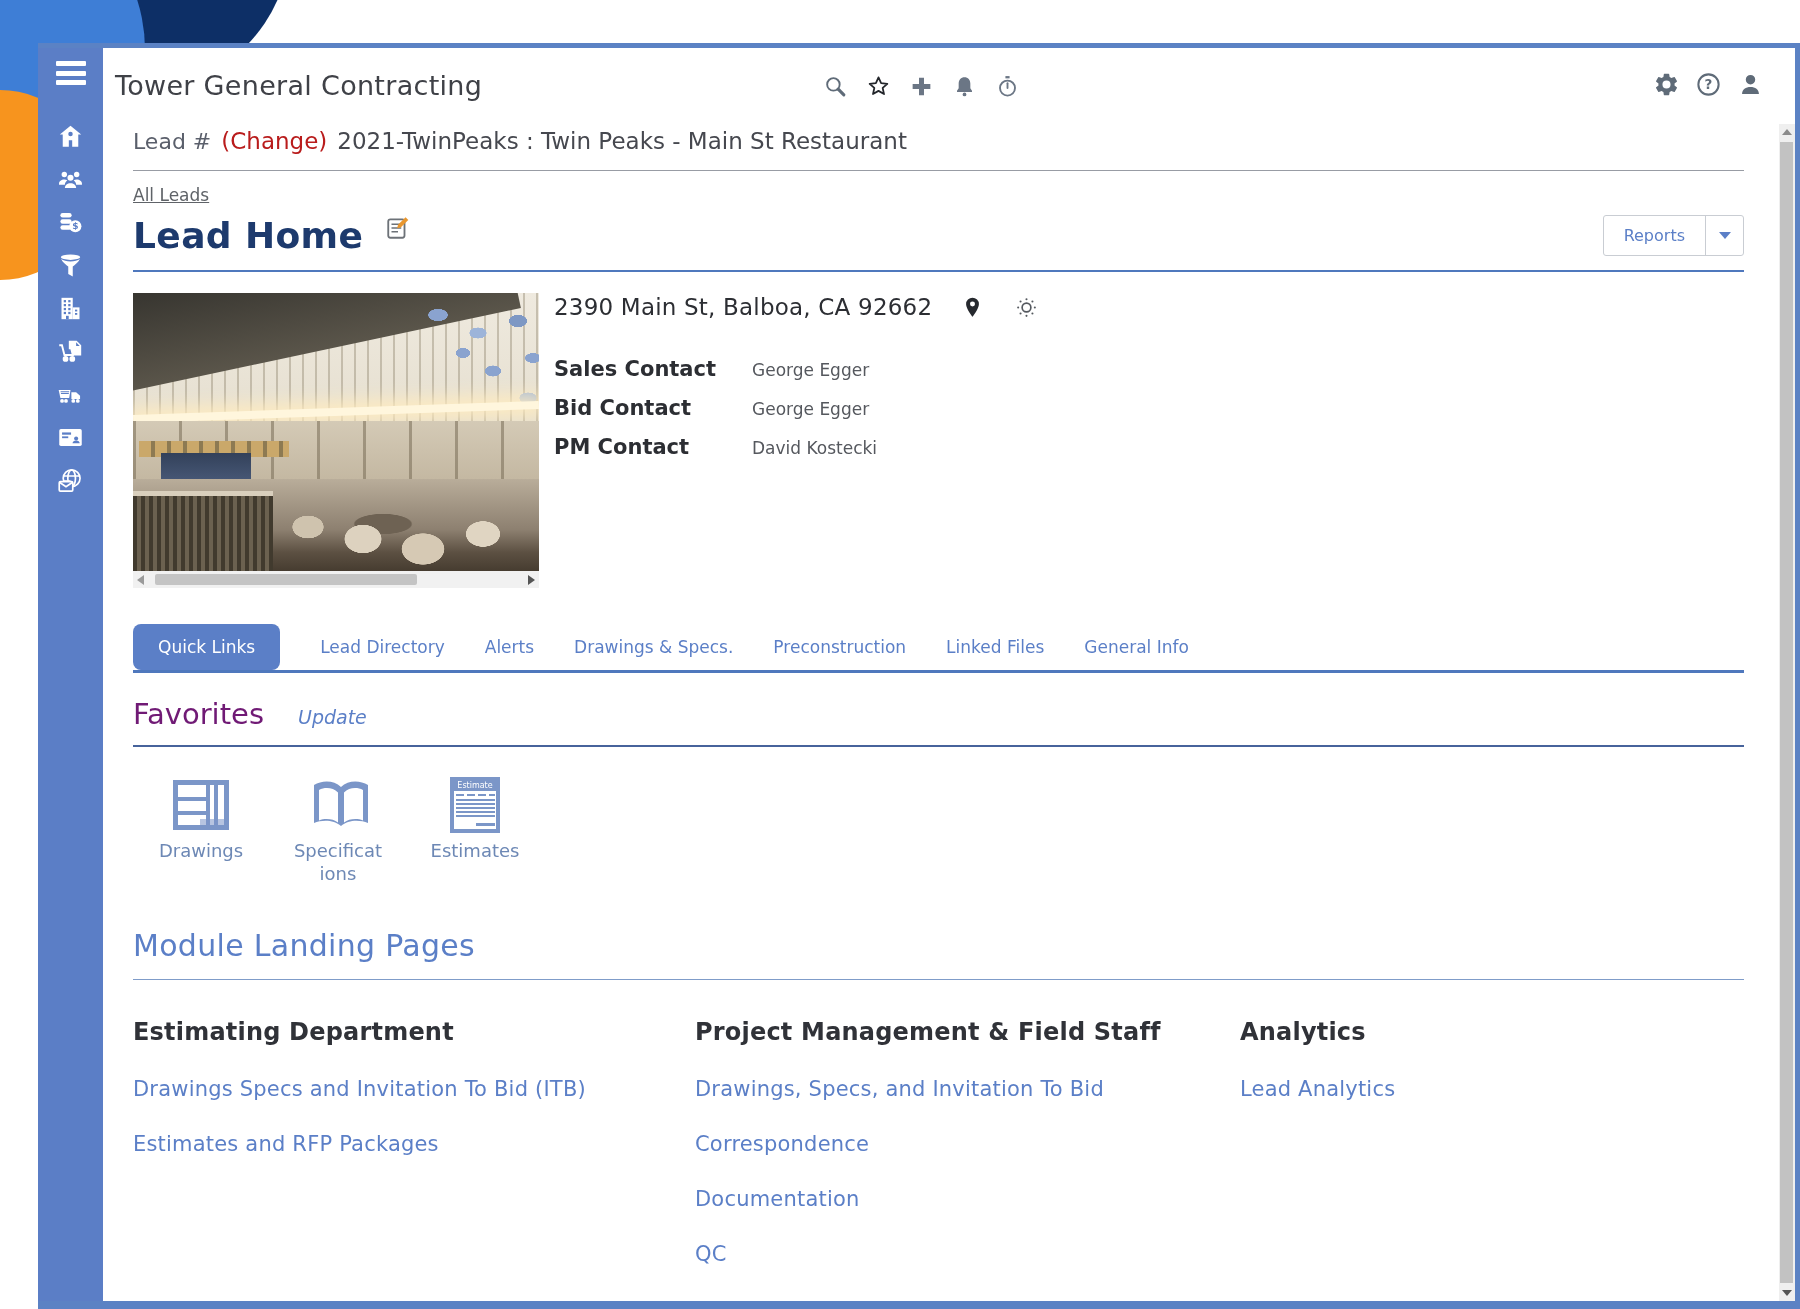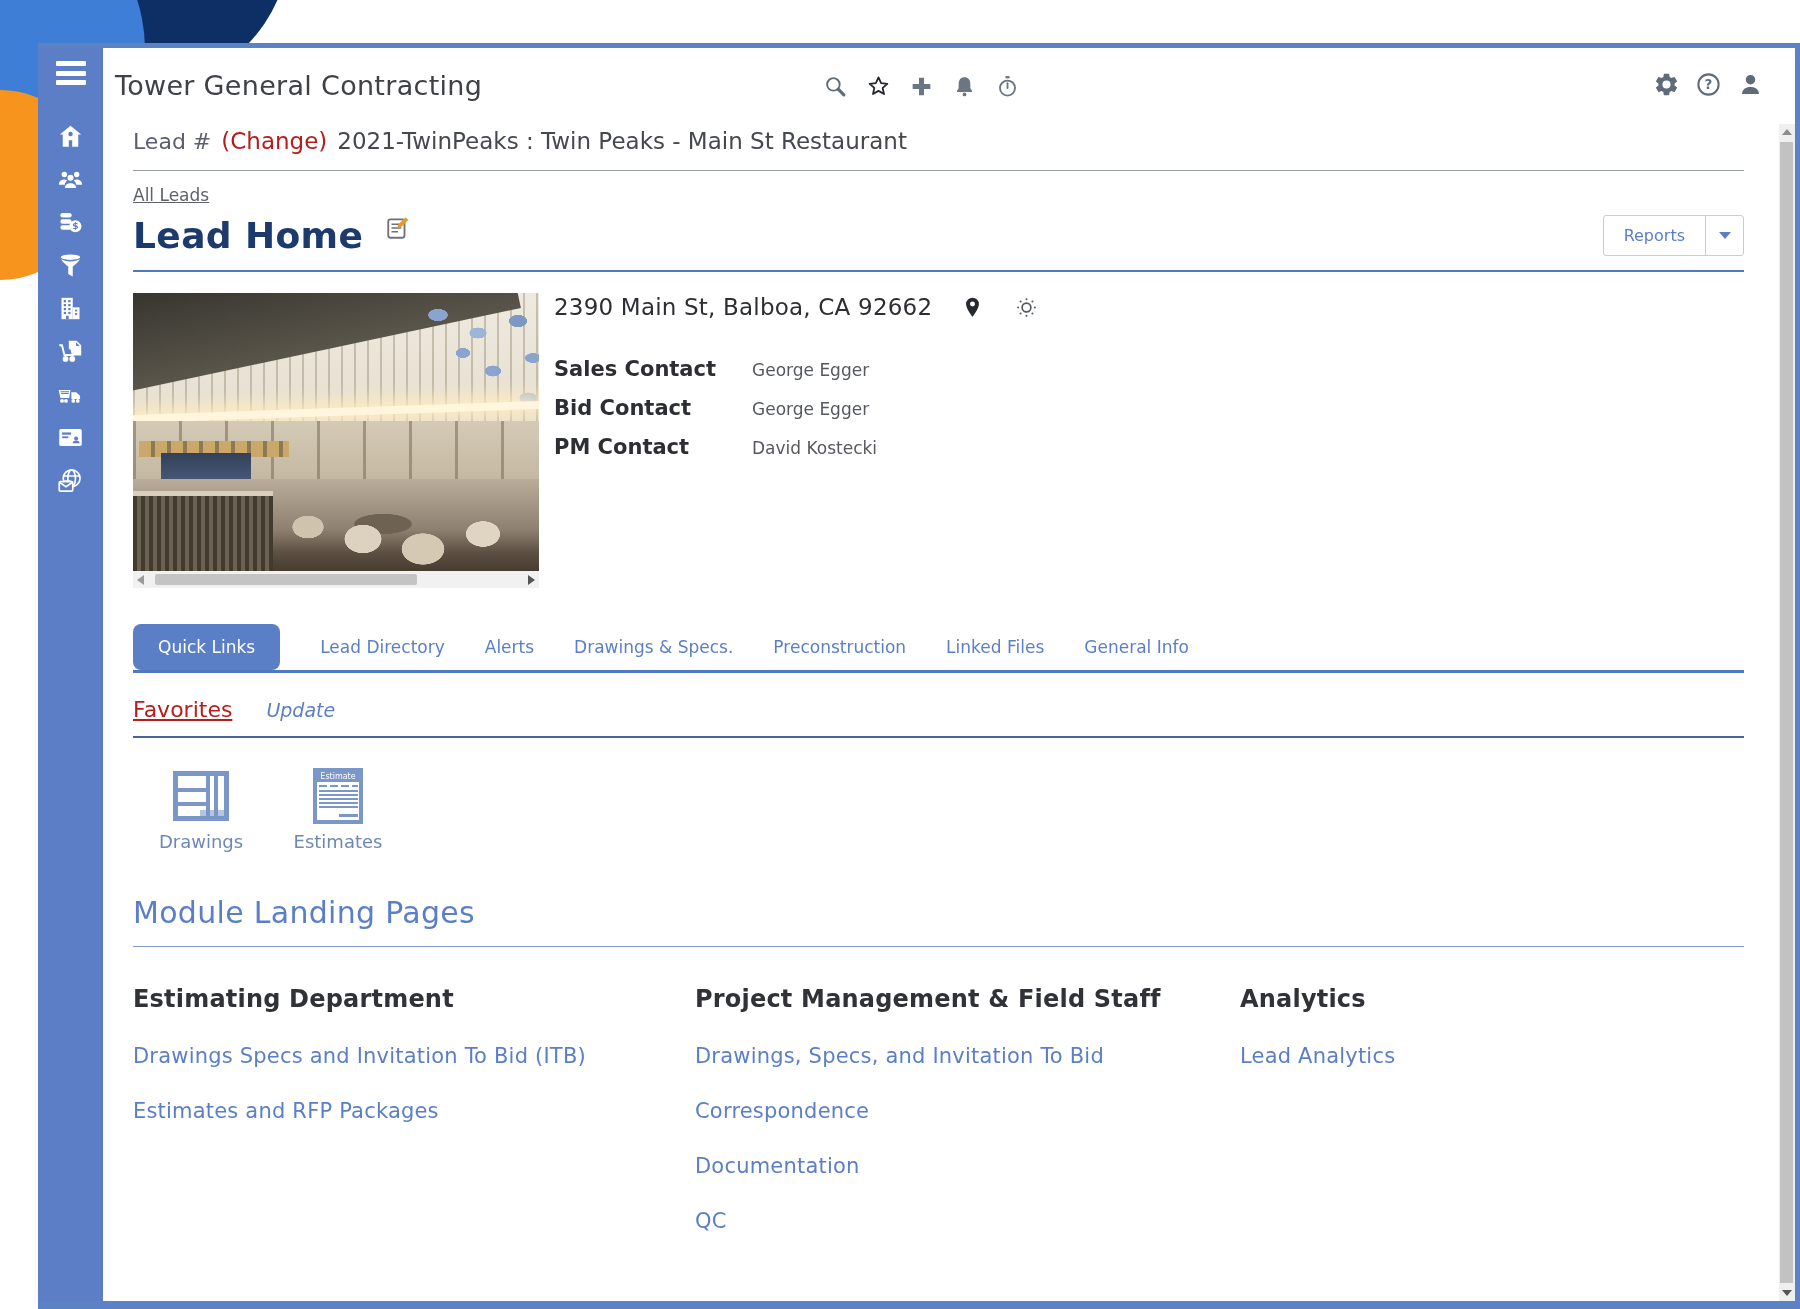--- a/index.html
+++ b/index.html
@@ -98,21 +98,21 @@
   .contact-value { font-size:17px; color:#55585e; padding-top:3px; }
 
   
   .tabs { display:flex; align-items:center; gap:40px; margin-top:36px; padding-left:0; }
   .tab { font-size:17px; color:#5b7fc7; cursor:pointer; padding:12px 0; }
   .tab.active { background:#5b7fc7; color:#fff; border-radius:8px; padding:13px 25px; }
   .tabs-divider { height:3px; background:#4f78bd; }
 
   
   .fav-head { display:flex; align-items:baseline; gap:34px; margin-top:24px; }
-  .fav-title { font-size:22px; color:#b91c1c; font-weight:500;text-decoration:underline; }
+  .fav-title { font-size:29px; color:#701a75; font-weight:500; }
   .fav-update { font-size:19px; color:#5b7fc7; font-style:italic; cursor:pointer; }
   .fav-divider { height:2px; background:#47639b; margin-top:14px; }
   .fav-items { display:flex; gap:45px; margin-top:30px; margin-left:22px; }
   .fav-item { width:92px; display:flex; flex-direction:column; align-items:center; cursor:pointer; }
   .fav-item .lbl { margin-top:6px; font-size:18px; color:#6d88b5; text-align:center; overflow-wrap:anywhere; line-height:1.3; }
   .fi-icon { width:56px; height:56px; position:relative; }
   
   .ic-plan { border:5px solid #7b96c8; background:#fff; width:56px; height:50px; margin-top:3px; position:relative;}
   .ic-plan i { position:absolute; background:#7b96c8; }
   
@@ -429,20 +429,29 @@
               <i style="left:28px;top:0;width:4px;height:40px;"></i>
               <i style="left:0;top:12px;width:28px;height:4px;"></i>
               <i style="left:0;top:26px;width:28px;height:4px;"></i>
               <i style="left:36px;top:0;width:4px;height:40px;"></i>
               <i style="left:22px;top:34px;width:24px;height:6px;opacity:.55;"></i>
             </div>
           </div>
           <div class="lbl">Drawings</div>
         </div>
 
+        <div class="fav-item">
+          <div class="fi-icon">
+            <svg width="62" height="56" viewBox="0 0 62 52">
+                <path d="M4 6c8-5 20-5 27 2 7-7 19-7 27-2v38c-8-3.5-20-3.5-27 3-7-6.5-19-6.5-27-3z" fill="#7b96c8"></path>
+                <path d="M9 11c6-3 14-2.6 19 2.6v30c-5-4-13-4.4-19-2.2zM53 11c-6-3-14-2.6-19 2.6v30c5-4 13-4.4 19-2.2z" fill="#fff"></path>
+              </svg>
+          </div>
+          <div class="lbl">Specifications</div>
+        </div>
 
         <div class="fav-item">
           <div class="fi-icon">
             <div class="ic-est">
               <div class="hd">Estimate</div>
               <i style="left:2px;top:13px;width:8px;"></i>
                 <i style="left:13px;top:13px;width:8px;"></i>
                 <i style="left:24px;top:13px;width:8px;"></i>
                 <i style="left:35px;top:13px;width:6px;"></i>
               <i style="left:2px;top:18px;width:39px;height:1.6px;"></i>

